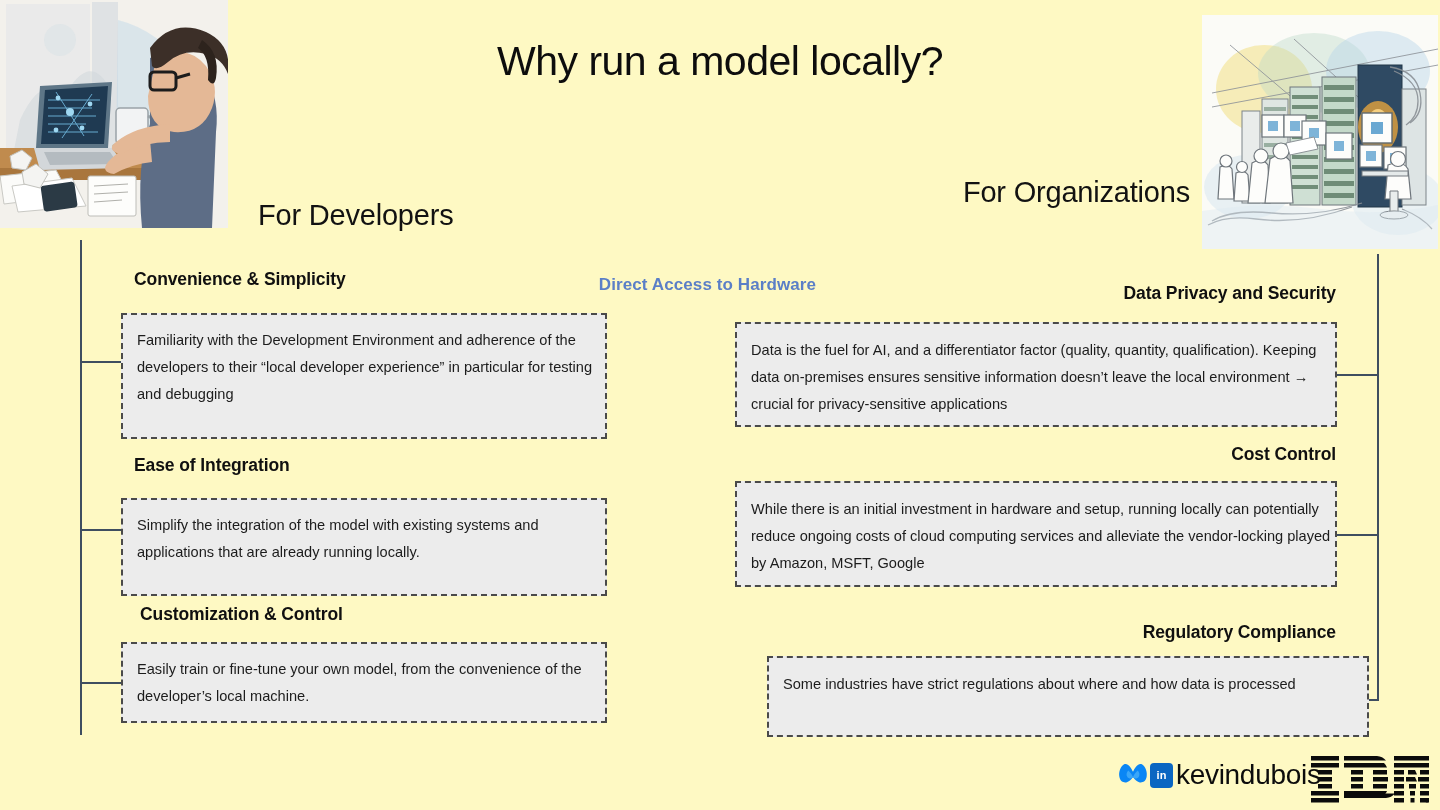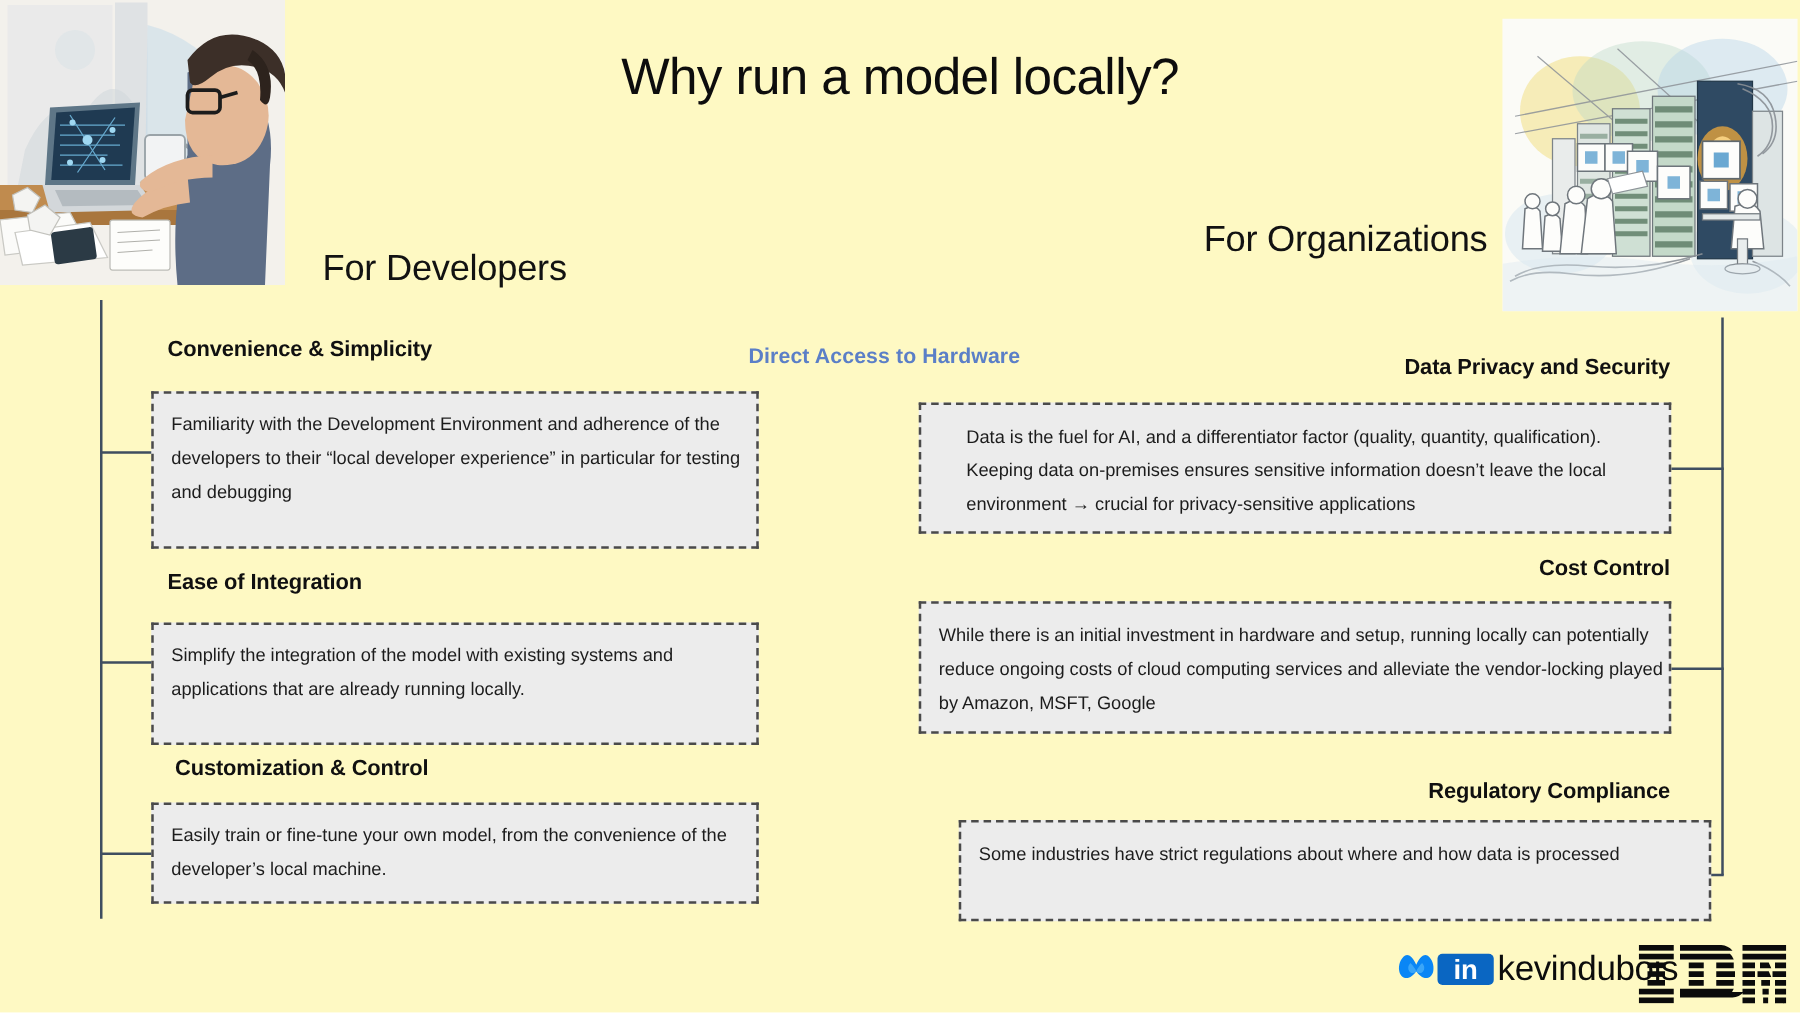--- a/index.html
+++ b/index.html
@@ -118,25 +118,25 @@
   .footer {
     position: absolute;
     left: 1118px;
     top: 752px;
     display: flex;
     align-items: center;
     height: 46px;
   }
   .bsky-icon { width: 30px; height: 26px; margin-right: 2px; }
   .li-icon {
-    width: 45px; height: 25px;
+    width: 23px; height: 25px;
     border-radius: 4px;
     background: #0a66c2;
     color: #ffffff;
-    font-size: 22px;
+    font-size: 11px;
     font-weight: 700;
     line-height: 25px;
     text-align: center;
     font-family: "Liberation Sans", sans-serif;
   }
   .handle {
     margin-left: 3px;
     font-size: 28px;
     color: #0c0c0c;
     font-weight: 400;
@@ -366,21 +366,21 @@
     <div class="item-head" style="top:604px; left:140px;">Customization &amp; Control</div>
     <div class="item-box" style="top:642px; height:81px;">
       <p>Easily train or fine-tune your own model, from the convenience of the developer’s local machine.</p>
     </div>
 
   </div>
 
   <div class="right-col">
 
     <div class="item-head" style="top:283px;">Data Privacy and Security</div>
-    <div class="item-box" style="top:322px; height:105px;padding-left:22px;">
+    <div class="item-box" style="top:322px; height:105px;">
       <p>Data is the fuel for AI, and a differentiator factor (quality, quantity, qualification). Keeping data on-premises ensures sensitive information doesn’t leave the local environment → crucial for privacy-sensitive applications</p>
     </div>
 
     <div class="item-head" style="top:444px;">Cost Control</div>
     <div class="item-box" style="top:481px; height:106px;">
       <p>While there is an initial investment in hardware and setup, running locally can potentially reduce ongoing costs of cloud computing services and alleviate the vendor-locking played by Amazon, MSFT, Google</p>
     </div>
 
     <div class="item-head" style="top:622px;">Regulatory Compliance</div>
     <div class="item-box" style="top:656px; height:81px;margin-left:32px;">

